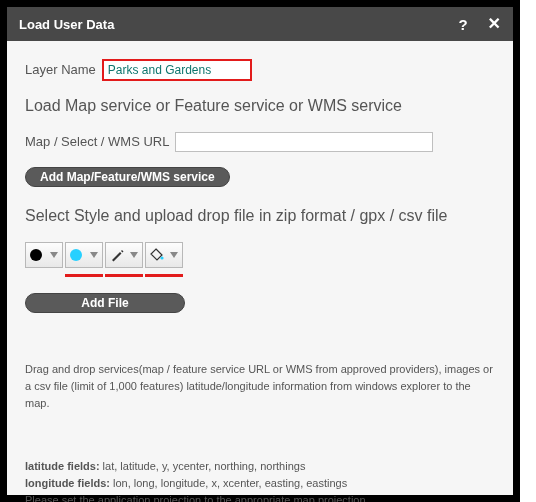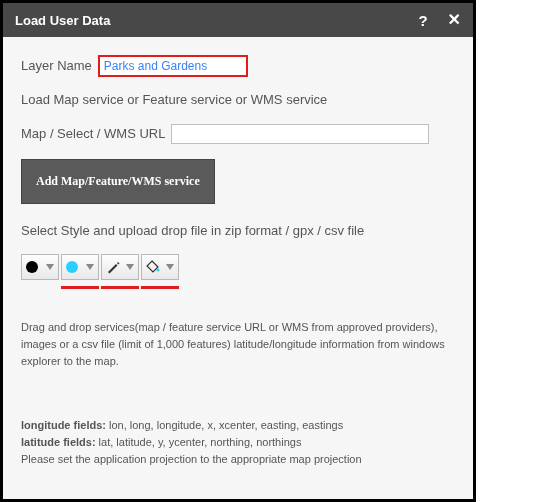--- a/index.html
+++ b/index.html
@@ -3,24 +3,24 @@
 <meta charset="utf-8">
 <style>
   * { box-sizing: border-box; margin: 0; padding: 0; }
   body {
     font-family: Arial, Helvetica, sans-serif;
     background: #fff;
     font-size: 12px;
     color: #555;
   }
   .dialog {
-    width: 476px;
+    width: 520px;
     height: 502px;
     background: #f6f6f6;
-    border: 3px solid #000000;
+    border: 7px solid #000000;
     position: relative;
   }
   .titlebar {
     background: #484848;
     color: #fff;
     height: 34px;
     display: flex;
     align-items: center;
     padding: 0 12px;
     font-size: 13px;
@@ -34,46 +34,45 @@
     padding: 18px 18px 10px 18px;
   }
   .row { margin-bottom: 14px; display: flex; align-items: center; flex-wrap: wrap; }
   .label { font-size: 13px; color: #555; margin-right: 6px; line-height: 22px; }
   .layer-input {
     border: 2px solid #e21b1b;
     height: 22px;
     width: 150px;
     padding: 1px 4px;
     font-size: 12px;
-    color: #3b82f6;
+    color: #0f766e;
     background: #fff;
   }
   .url-input {
     border: 1px solid #bfbfbf;
     height: 20px;
     width: 258px;
     padding: 1px 4px;
     font-size: 12px;
     background: #fff;
   }
   .section-text {
-    font-size: 13px; color: #555; margin-bottom: 14px; line-height: 1.4;
+    font-size: 16px; color: #555; margin-bottom: 14px; line-height: 1.4;
   }
   .btn {
     background: #5a5a5a;
     color: #fff;
     border: 1px solid #444;
-    border-radius: 0;
-    padding: 14px 14px;
+    border-radius: 12px;
+    padding: 2px 14px;
     font-size: 12px;
     font-weight: bold;
     cursor: pointer;
     display: inline-block;
     margin-bottom: 18px;
-    font-family: Liberation Serif, serif;
   }
   .btn.addfile { width: 160px; text-align: center; }
   .picker-row { display: flex; gap: 2px; margin-bottom: 6px; }
   .picker {
     width: 38px;
     height: 26px;
     border: 1px solid #b8b8b8;
     background: linear-gradient(#fdfdfd,#e8e8e8);
     display: flex;
     align-items: center;
@@ -152,27 +151,28 @@
         <span class="caret"></span>
       </div>
     </div>
     <div class="underline-row">
       <div class="ul blank"></div>
       <div class="ul red"></div>
       <div class="ul red"></div>
       <div class="ul red"></div>
     </div>
 
+    <button class="btn addfile">Add File</button>
 
     <div class="info-block">Drag and drop services(map / feature service URL or WMS from approved providers), images or a csv file (limit of 1,000 features) latitude/longitude information from windows explorer to the map.</div>
 
     <div class="note-block">
       <div>
-        <span class="bold">longitude fields:</span><span> lon, long, longitude, x, xcenter, easting, eastings</span>
+        <span class="bold">latitude fields:</span><span> lat, latitude, y, ycenter, northing, northings</span>
       </div>
       <div>
-        <span class="bold">latitude fields:</span><span> lat, latitude, y, ycenter, northing, northings</span>
+        <span class="bold">longitude fields:</span><span> lon, long, longitude, x, xcenter, easting, eastings</span>
       </div>
       <div>Please set the application projection to the appropriate map projection</div>
     </div>
 
   </div>
 </div>
 
 </body></html>

